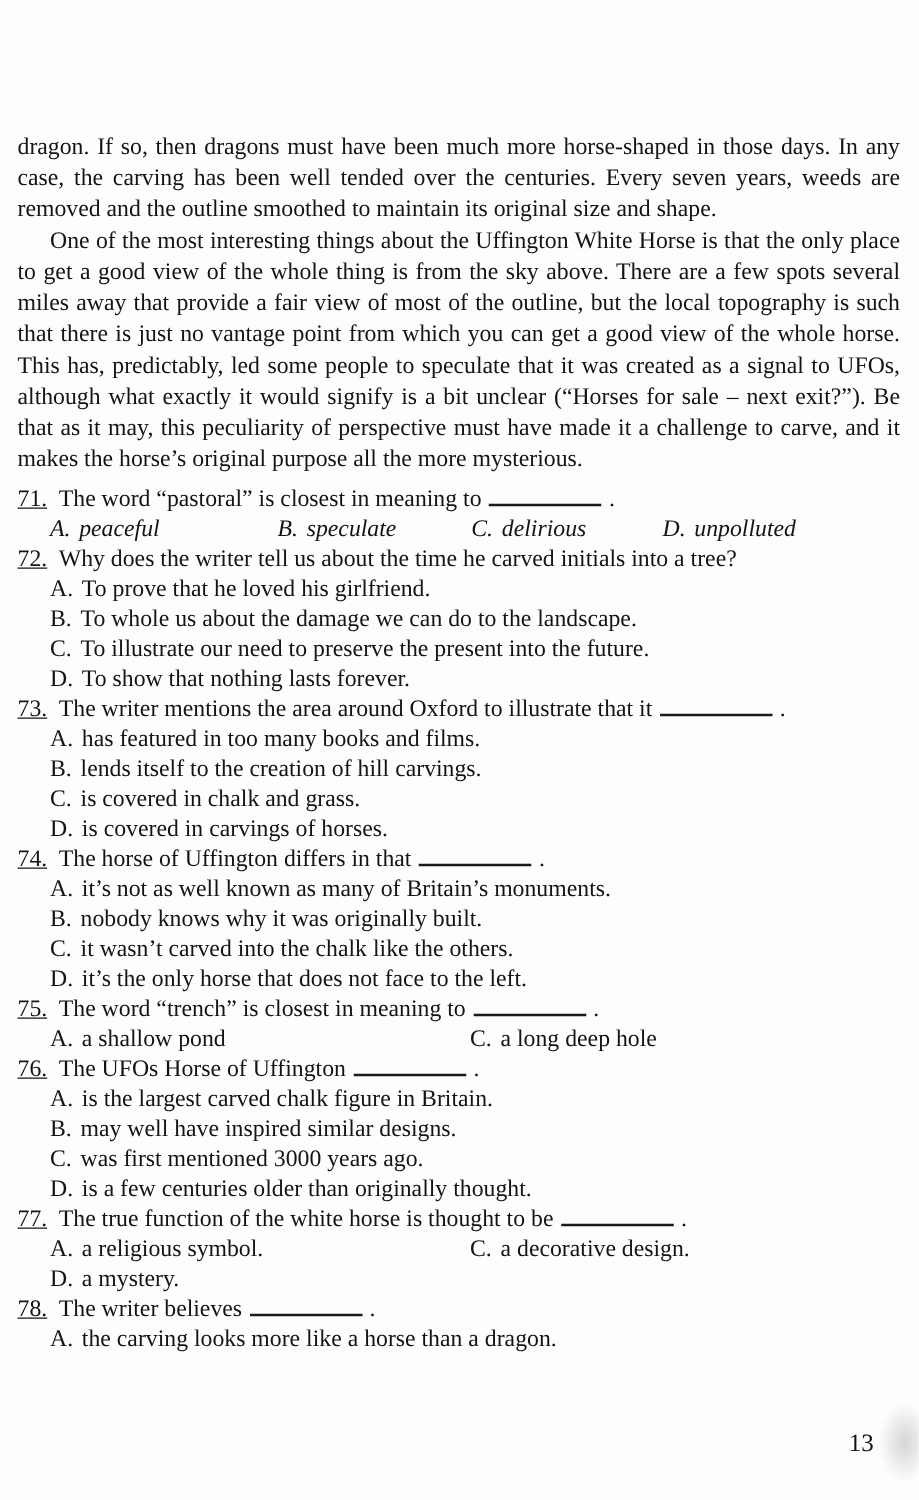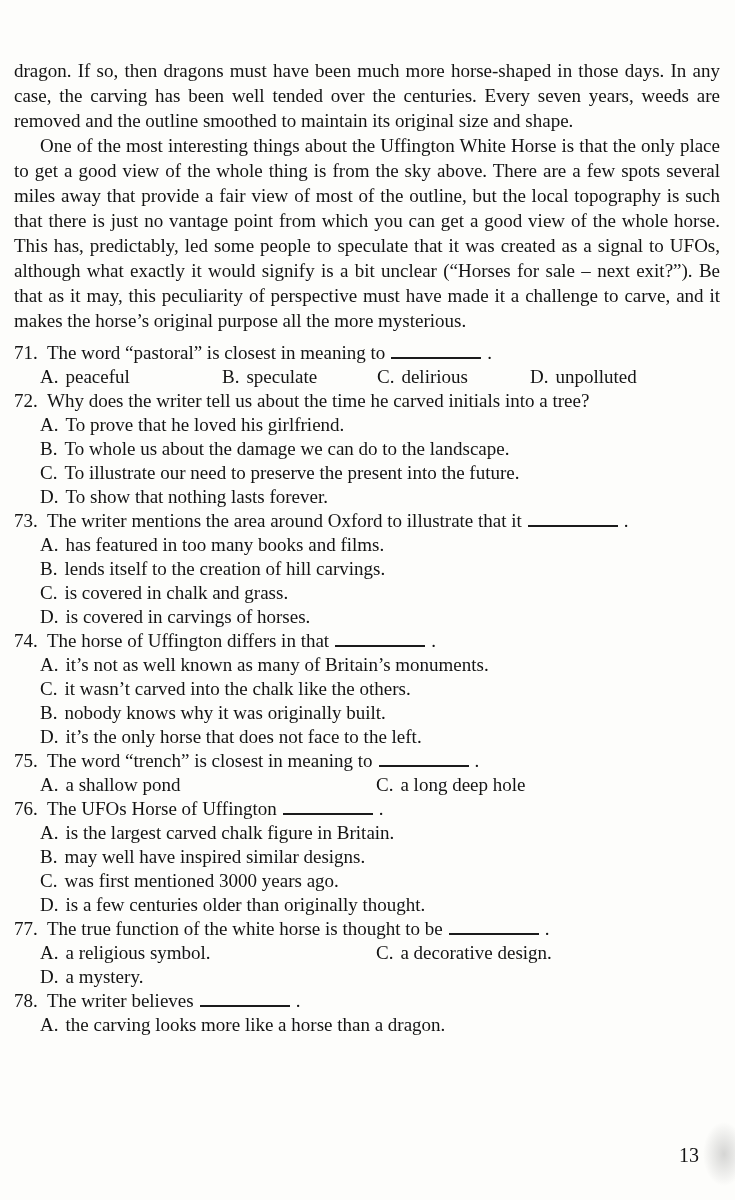--- a/index.html
+++ b/index.html
@@ -7,48 +7,49 @@
     width: 735px;
     height: 1200px;
     background: #fdfdfb;
     font-family: "Liberation Serif", serif;
     color: #141414;
     position: relative;
     overflow: hidden;
   }
   .page {
     padding: 58px 15px 0 14px;
+    margin-top: 47px;
   }
   
   .passage p {
     margin: 0;
     font-size: 19px;
     line-height: 25px;
     text-align: justify;
   }
   .passage p.indent { text-indent: 26px; }
   
   .questions {
     margin-top: 8px;
     font-size: 19px;
     line-height: 24px;
   }
   .q-head { display: flex; }
-  .q-num { flex: 0 0 33px; }
+  .q-num { flex: 0 0 33px; text-decoration: underline; }
   .q-body { flex: 1; }
   .blank {
     display: inline-block;
     width: 90px;
     height: 4px;
     border-bottom: 2px solid #1b1b1b;
     margin: 0 6px 0 6px;
   }
   .options { margin-left: 26px; }
   .options.stacked .option { display: block; }
-  .options.inline { display: flex; }
+  .options.inline { display: flex; font-style: italic; }
   .options.inline .option:nth-child(1) { width: 182px; }
   .options.inline .option:nth-child(2) { width: 155px; }
   .options.inline .option:nth-child(3) { width: 153px; }
   .options.twocol {
     display: grid;
     grid-template-columns: 336px 1fr;
   }
   .opt-label { margin-right: 7px; }
   .page-number {
     position: absolute;
@@ -114,22 +115,22 @@
           <span class="option"><span class="opt-label">D.</span><span class="opt-text">is covered in carvings of horses.</span></span>
         </div>
       </div>
       <div class="question">
         <div class="q-head">
           <span class="q-num">74.</span>
           <span class="q-body"><span class="q-text">The horse of Uffington differs in that</span><span class="blank"></span><span class="blank-period">.</span></span>
         </div>
         <div class="options stacked">
           <span class="option"><span class="opt-label">A.</span><span class="opt-text">it’s not as well known as many of Britain’s monuments.</span></span>
+          <span class="option"><span class="opt-label">B.</span><span class="opt-text">nobody knows why it was originally built.</span></span>
           <span class="option"><span class="opt-label">C.</span><span class="opt-text">it wasn’t carved into the chalk like the others.</span></span>
-          <span class="option"><span class="opt-label">B.</span><span class="opt-text">nobody knows why it was originally built.</span></span>
           <span class="option"><span class="opt-label">D.</span><span class="opt-text">it’s the only horse that does not face to the left.</span></span>
         </div>
       </div>
       <div class="question">
         <div class="q-head">
           <span class="q-num">75.</span>
           <span class="q-body"><span class="q-text">The word “trench” is closest in meaning to</span><span class="blank"></span><span class="blank-period">.</span></span>
         </div>
         <div class="options twocol">
           <span class="option"><span class="opt-label">A.</span><span class="opt-text">a shallow pond</span></span>

